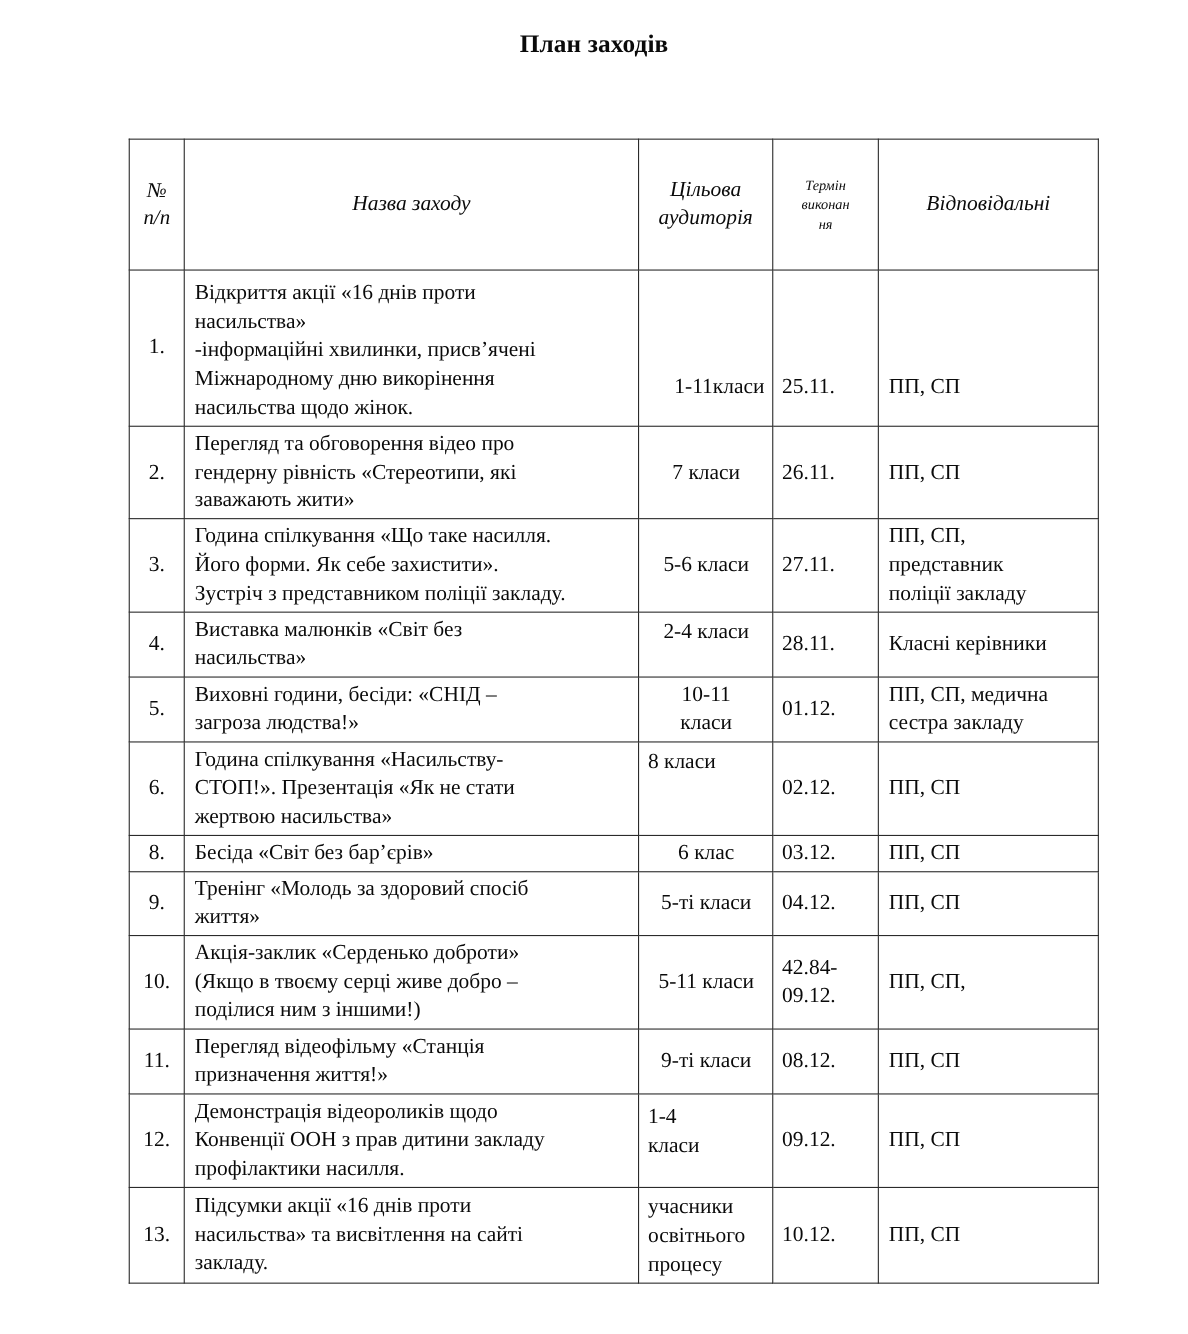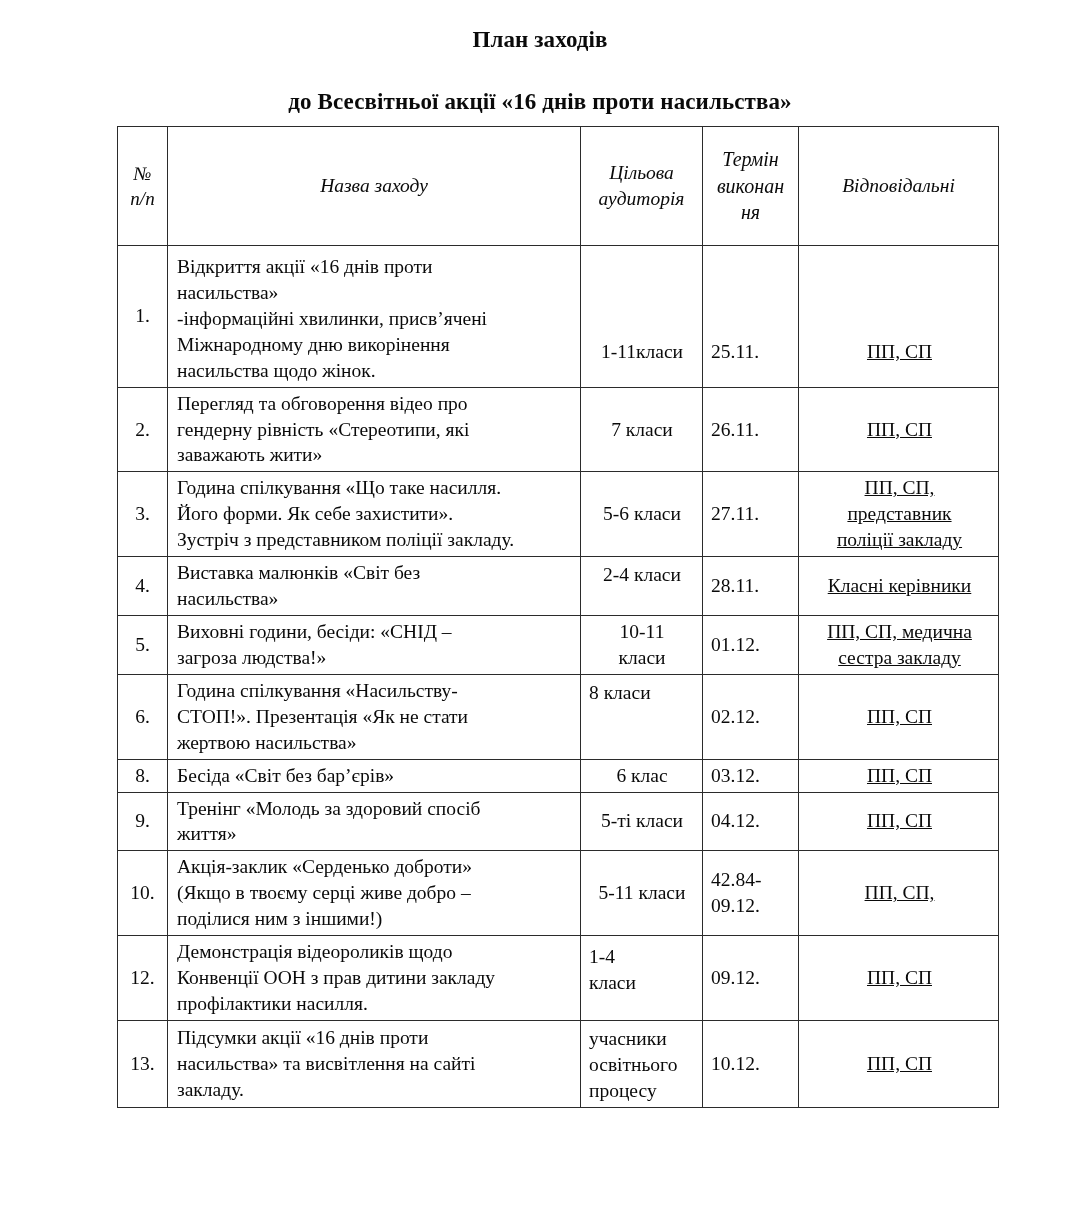--- a/index.html
+++ b/index.html
@@ -72,21 +72,21 @@
   
   thead td {
     font-style: italic;
     text-align: center;
     vertical-align: middle;
     height: 112px;
     font-size: 19.5px;
     line-height: 1.28;
   }
   thead td.h-num  { font-size: 19px; }
-  thead td.h-term { font-size: 20px; }
+  thead td.h-term { font-size: 13px; }
 
   
   tbody td.num {
     text-align: center;
     vertical-align: middle;
     font-size: 19.5px;
   }
   tbody td.name {
     text-align: left;
     vertical-align: middle;
@@ -98,33 +98,32 @@
     vertical-align: middle;
     padding-left: 8px;
   }
   tbody td.aud.center { text-align: center; }
   tbody td.term {
     text-align: left;
     vertical-align: middle;
     padding-left: 8px;
   }
   tbody td.resp {
-    text-align: center;
+    text-align: left;
     vertical-align: middle;
     padding-left: 9px;
-    text-decoration: underline;
   }
   
   tbody tr.r1 td.aud,
   tbody tr.r1 td.term,
   tbody tr.r1 td.resp {
     vertical-align: bottom;
     padding-bottom: 22px;
   }
-  tbody tr.r1 td.aud { text-align: center; }
+  tbody tr.r1 td.aud { text-align: right; }
   tbody tr.r1 td.name { vertical-align: top; padding-top: 8px; }
   tbody tr.r1 td.num  { vertical-align: middle; }
 
   tbody tr.r4 td.aud { vertical-align: top; padding-top: 5px; }
   tbody tr.r4 td.term,
   tbody tr.r4 td.resp { vertical-align: middle; }
 
   tbody tr.r6 td.aud { vertical-align: top; padding-top: 5px; }
 
   tbody tr.r13 td.aud { vertical-align: top; padding-top: 5px; margin-top: 21px; }
@@ -132,21 +131,20 @@
 
   .nl { display: block; }
 </style>
 </head>
 <body>
 
 <div class="page">
 
   <div class="title-block">
     <div class="doc-title">План заходів</div>
-    <div class="doc-subtitle">до  Всесвітньої акції «16 днів проти насильства»</div>
   </div>
 
   <div class="table-wrap">
     <table class="plan">
       <colgroup>
         <col class="c-num">
         <col class="c-name">
         <col class="c-aud">
         <col class="c-term">
         <col class="c-resp">
@@ -319,20 +317,36 @@
               <span class="nl">5-11 класи</span>
             </td>
             <td class="term">
               <span class="nl">42.84-</span>
               <span class="nl">09.12.</span>
             </td>
             <td class="resp">
               <span class="nl">ПП, СП,</span>
             </td>
           </tr>
+          <tr>
+            <td class="num">11.</td>
+            <td class="name">
+              <span class="nl">Перегляд відеофільму  «Станція</span>
+              <span class="nl">призначення життя!»</span>
+            </td>
+            <td class="aud center">
+              <span class="nl">9-ті класи</span>
+            </td>
+            <td class="term">
+              <span class="nl">08.12.</span>
+            </td>
+            <td class="resp">
+              <span class="nl">ПП, СП</span>
+            </td>
+          </tr>
           <tr class="r12">
             <td class="num">12.</td>
             <td class="name">
               <span class="nl">Демонстрація відеороликів щодо</span>
               <span class="nl">Конвенції ООН з прав дитини закладу</span>
               <span class="nl">профілактики насилля.</span>
             </td>
             <td class="aud">
               <span class="nl">1-4</span>
               <span class="nl">класи</span>

